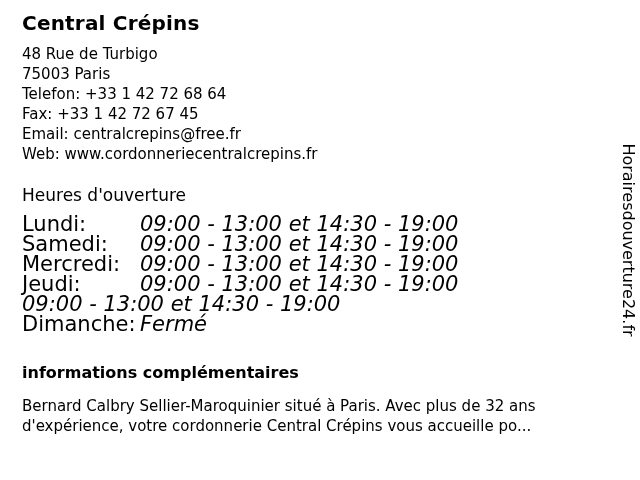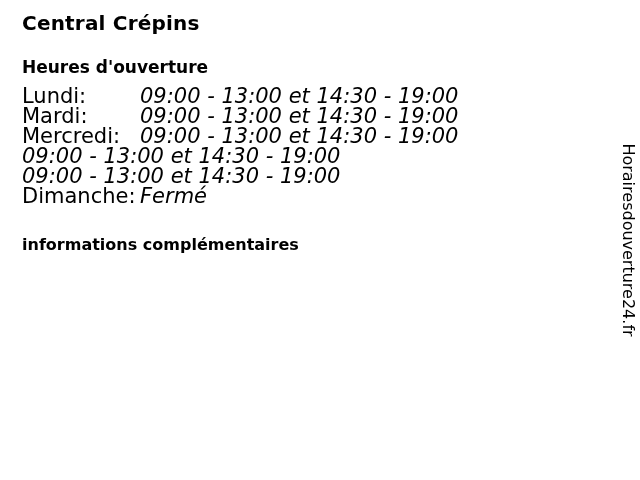--- a/index.html
+++ b/index.html
@@ -36,21 +36,21 @@
     margin-top: 8px;
     font-size: 15px;
     line-height: 20px;
   }
   .contact div {
     white-space: nowrap;
   }
   .hours-heading {
     margin: 20px 0 0 0;
     font-size: 17px;
-    font-weight: bold;
+    font-weight: normal;
     line-height: 22px;
   }
   .hours-table {
     margin-top: 8px;
     font-size: 21px;
     line-height: 20px;
   }
   .hours-row {
     display: flex;
   }
@@ -86,48 +86,58 @@
     color: #000000;
   }
 </style>
 </head>
 <body>
 
 <div class="page">
 
   <h1 class="business-name">Central Crépins</h1>
 
+  <div class="contact">
+    <div>48 Rue de Turbigo</div>
+    <div>75003 Paris</div>
+    <div>Telefon: +33 1 42 72 68 64</div>
+    <div>Fax: +33 1 42 72 67 45</div>
+    <div>Email: centralcrepins@free.fr</div>
+    <div>Web: www.cordonneriecentralcrepins.fr</div>
+  </div>
 
   <h2 class="hours-heading">Heures d'ouverture</h2>
 
   <div class="hours-table">
     <div class="hours-row">
       <span class="day">Lundi:</span>
       <span class="times">09:00 - 13:00 et 14:30 - 19:00</span>
     </div>
     <div class="hours-row">
-      <span class="day">Mardi:</span>
+      <span class="day">Samedi:</span>
       <span class="times">09:00 - 13:00 et 14:30 - 19:00</span>
     </div>
     <div class="hours-row">
       <span class="day">Mercredi:</span>
       <span class="times">09:00 - 13:00 et 14:30 - 19:00</span>
     </div>
     <div class="hours-row">
+      <span class="day">Jeudi:</span>
       <span class="times">09:00 - 13:00 et 14:30 - 19:00</span>
     </div>
     <div class="hours-row">
       <span class="times">09:00 - 13:00 et 14:30 - 19:00</span>
     </div>
     <div class="hours-row">
     </div>
     <div class="hours-row">
       <span class="day">Dimanche:</span>
       <span class="times">Fermé</span>
     </div>
   </div>
 
   <h3 class="info-heading">informations complémentaires</h3>
 
+  <p class="info-text">Bernard Calbry Sellier-Maroquinier situé à Paris. Avec plus de 32 ans d'expérience, votre cordonnerie Central Crépins vous accueille po...</p>
 
 </div>
 
 <div class="watermark">Horairesdouverture24.fr</div>
 
 </body></html>

